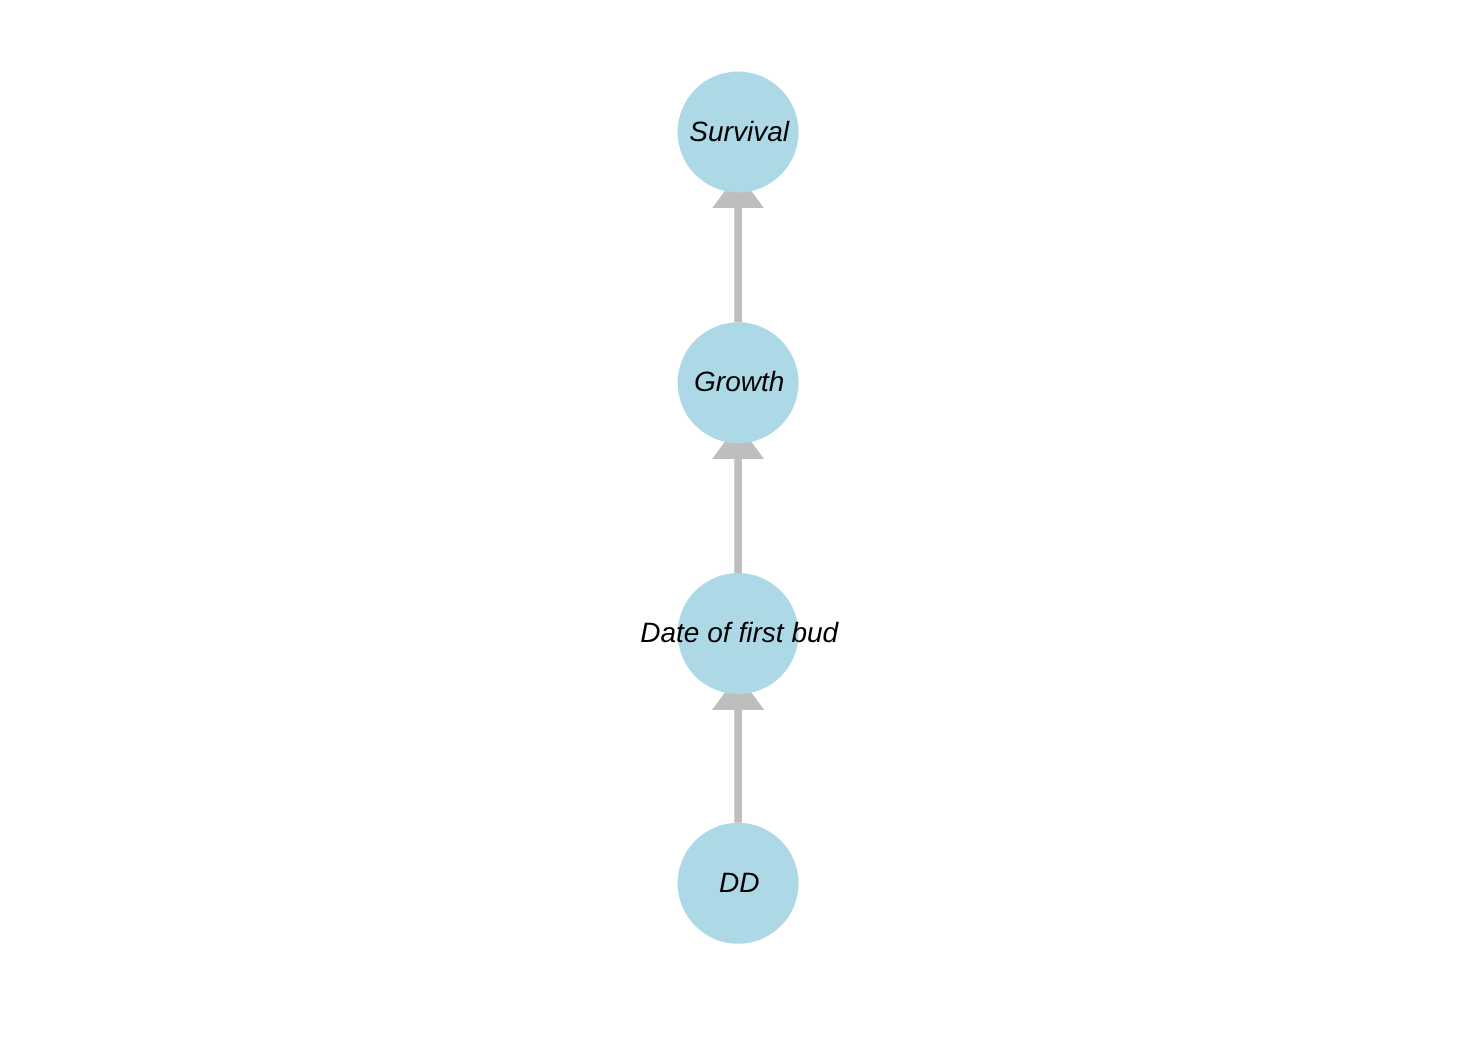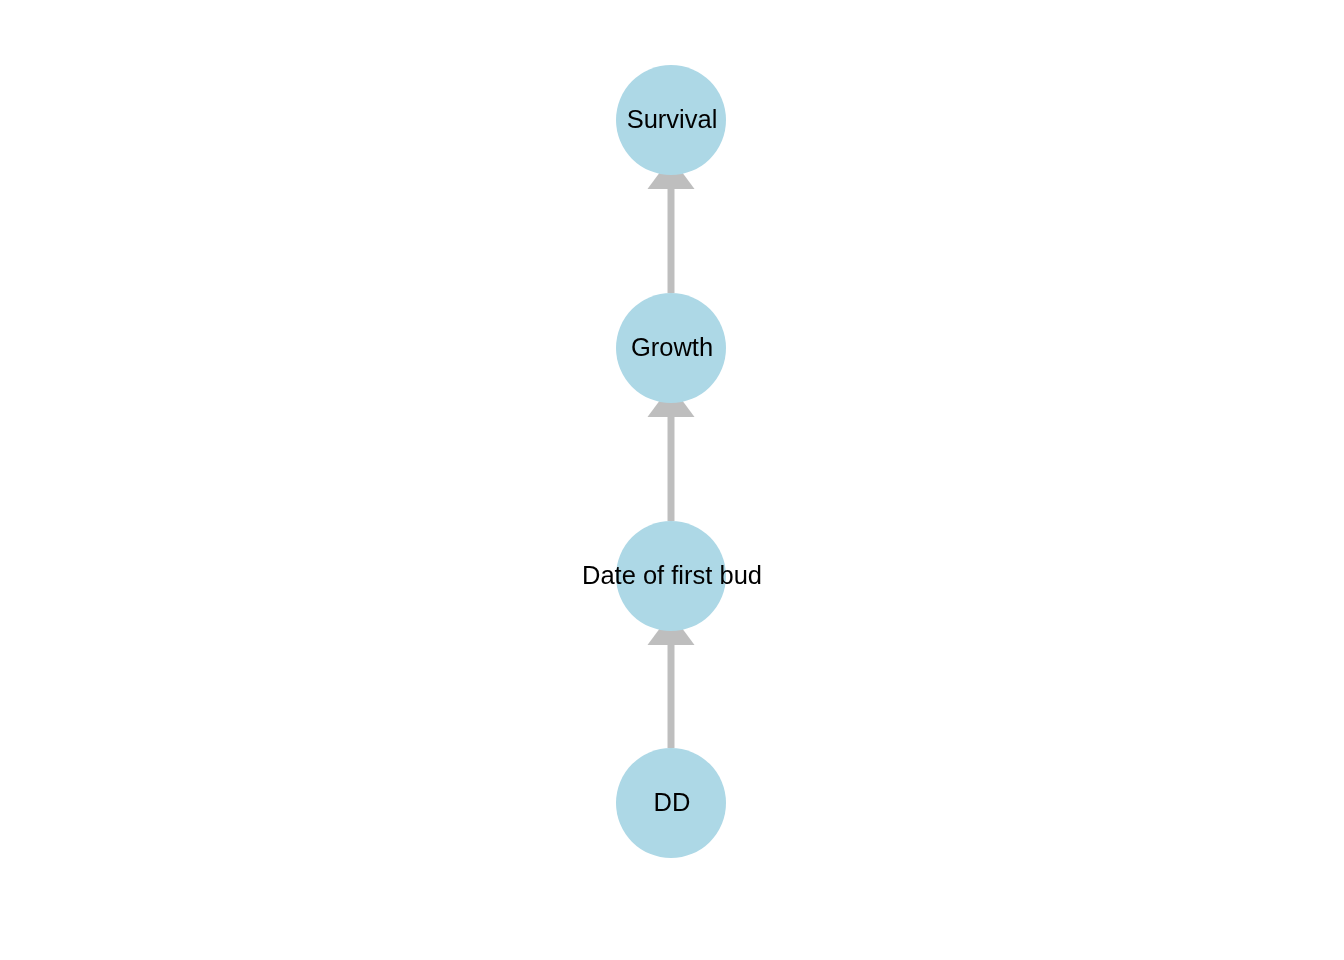--- a/index.html
+++ b/index.html
@@ -11,20 +11,21 @@
     height: 960px;
     background: #ffffff;
     font-family: "Liberation Sans", sans-serif;
     overflow: hidden;
   }
   #canvas {
     position: relative;
     width: 1084px;
     height: 960px;
     background: #ffffff;
+    font-style: italic;
   }
   #graph-svg {
     position: absolute;
     top: 0;
     left: 0;
     width: 1344px;
     height: 960px;
     display: block;
   }
   .node-circle {

